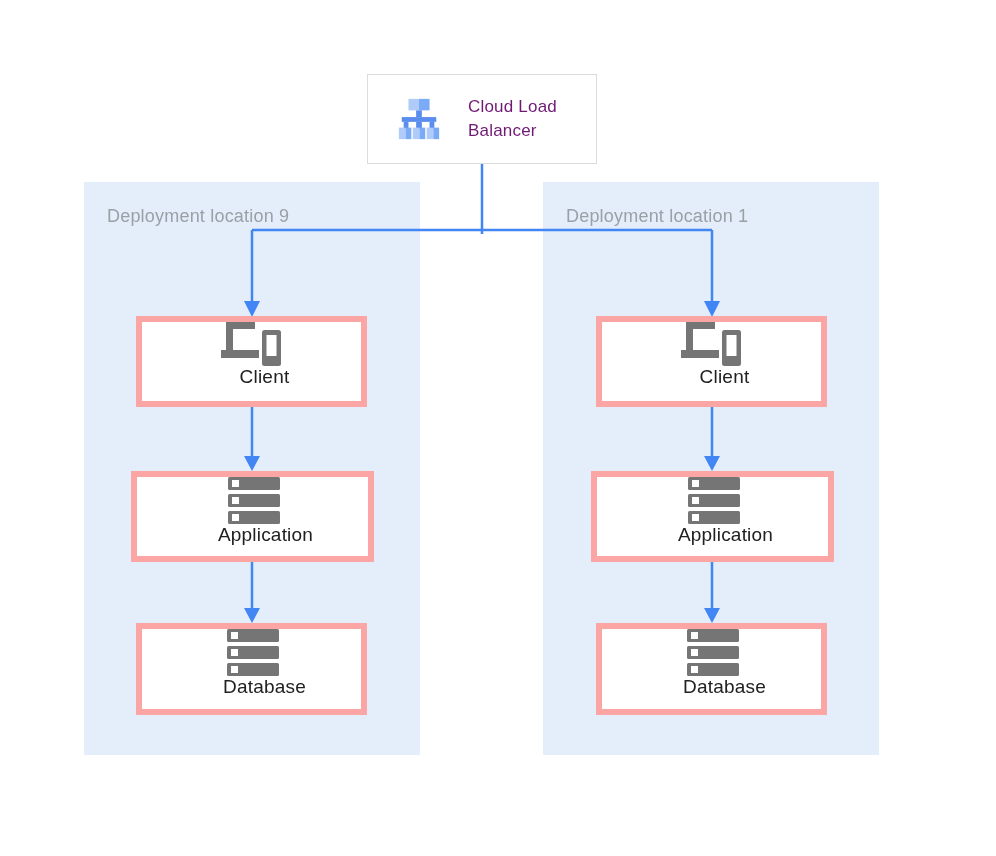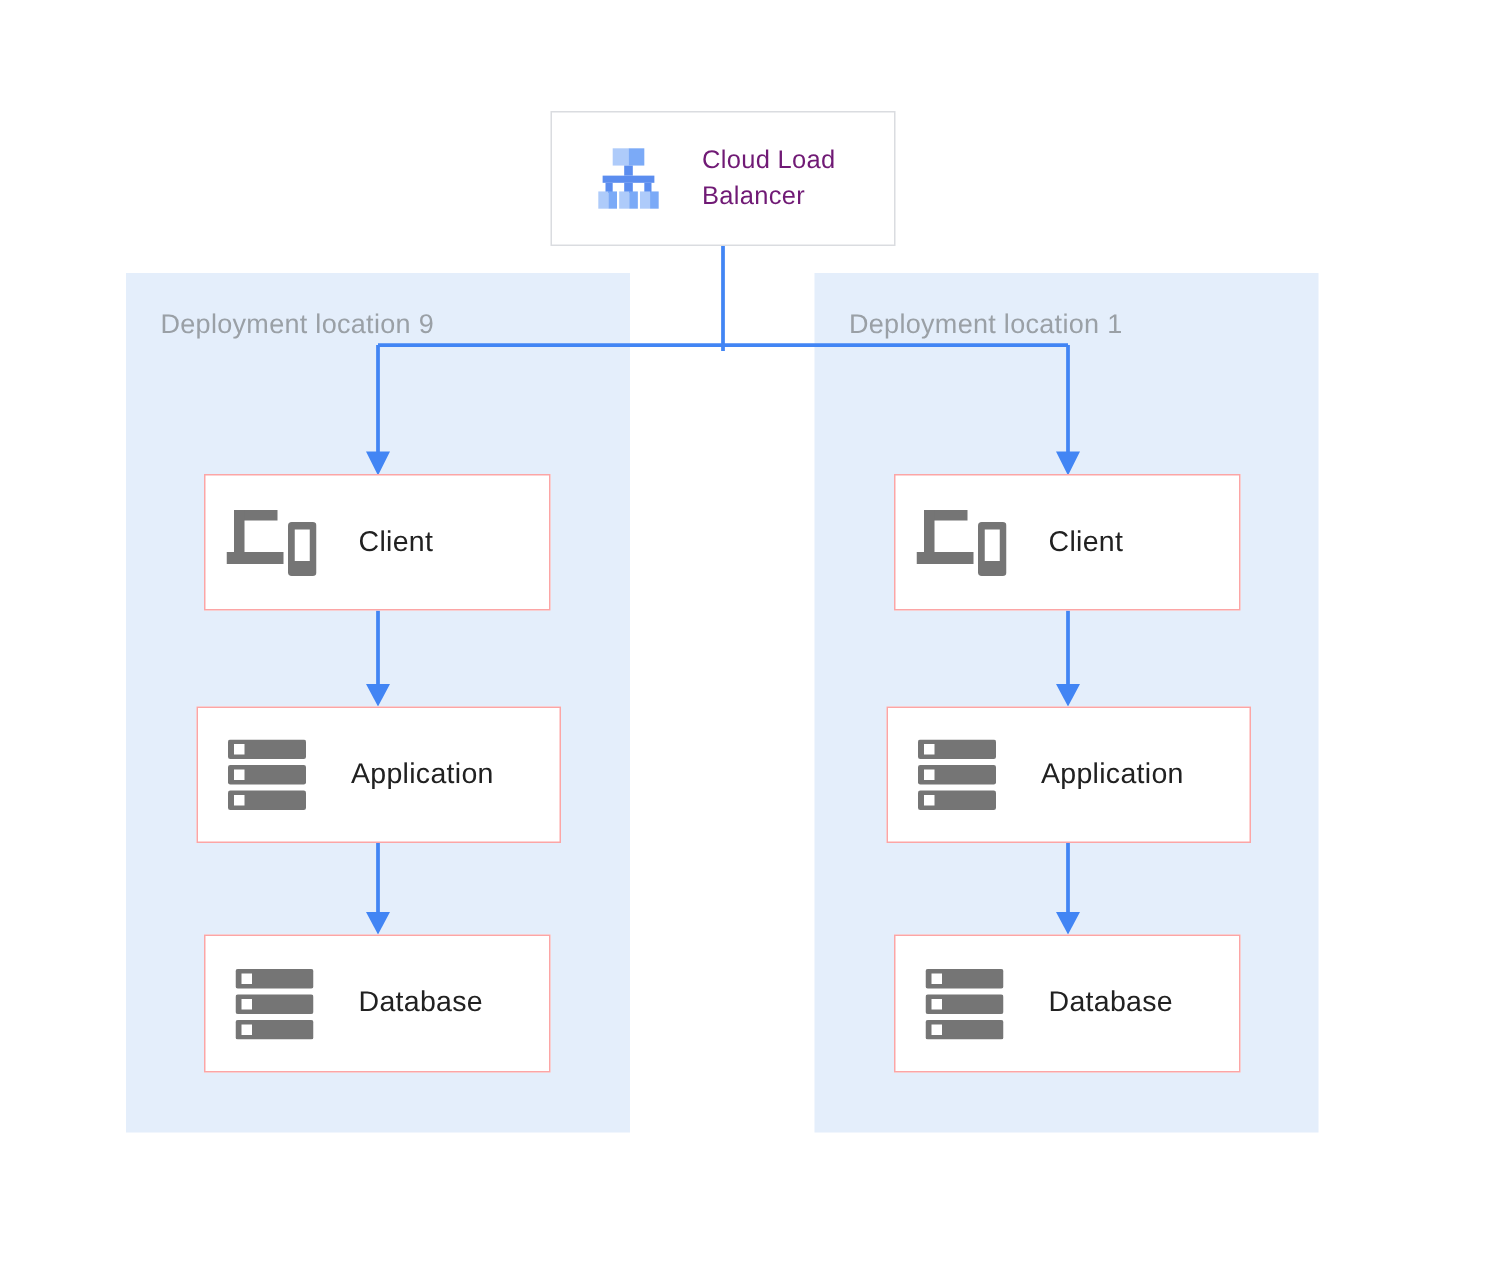--- a/index.html
+++ b/index.html
@@ -30,26 +30,27 @@
   }
   .connectors path{
     stroke:#4285f4;stroke-width:2.5;fill:none;
   }
   .connectors polygon{
     fill:#4285f4;stroke:none;
   }
   .node{
     position:absolute;
     background:#ffffff;
-    border:1px solid #fca5a5;
+    border:6px solid #fca5a5;
     box-sizing:border-box;
     display:flex;
     align-items:center;
     padding-left:14px;
     z-index:3;
+    flex-direction:column;
   }
   .icon-wrap{
     width:76px;
     display:flex;
     align-items:center;
     flex:0 0 auto;
   }
   .servers-icon{margin-left:6px;}
   .node-label{
     margin-left:12px;

